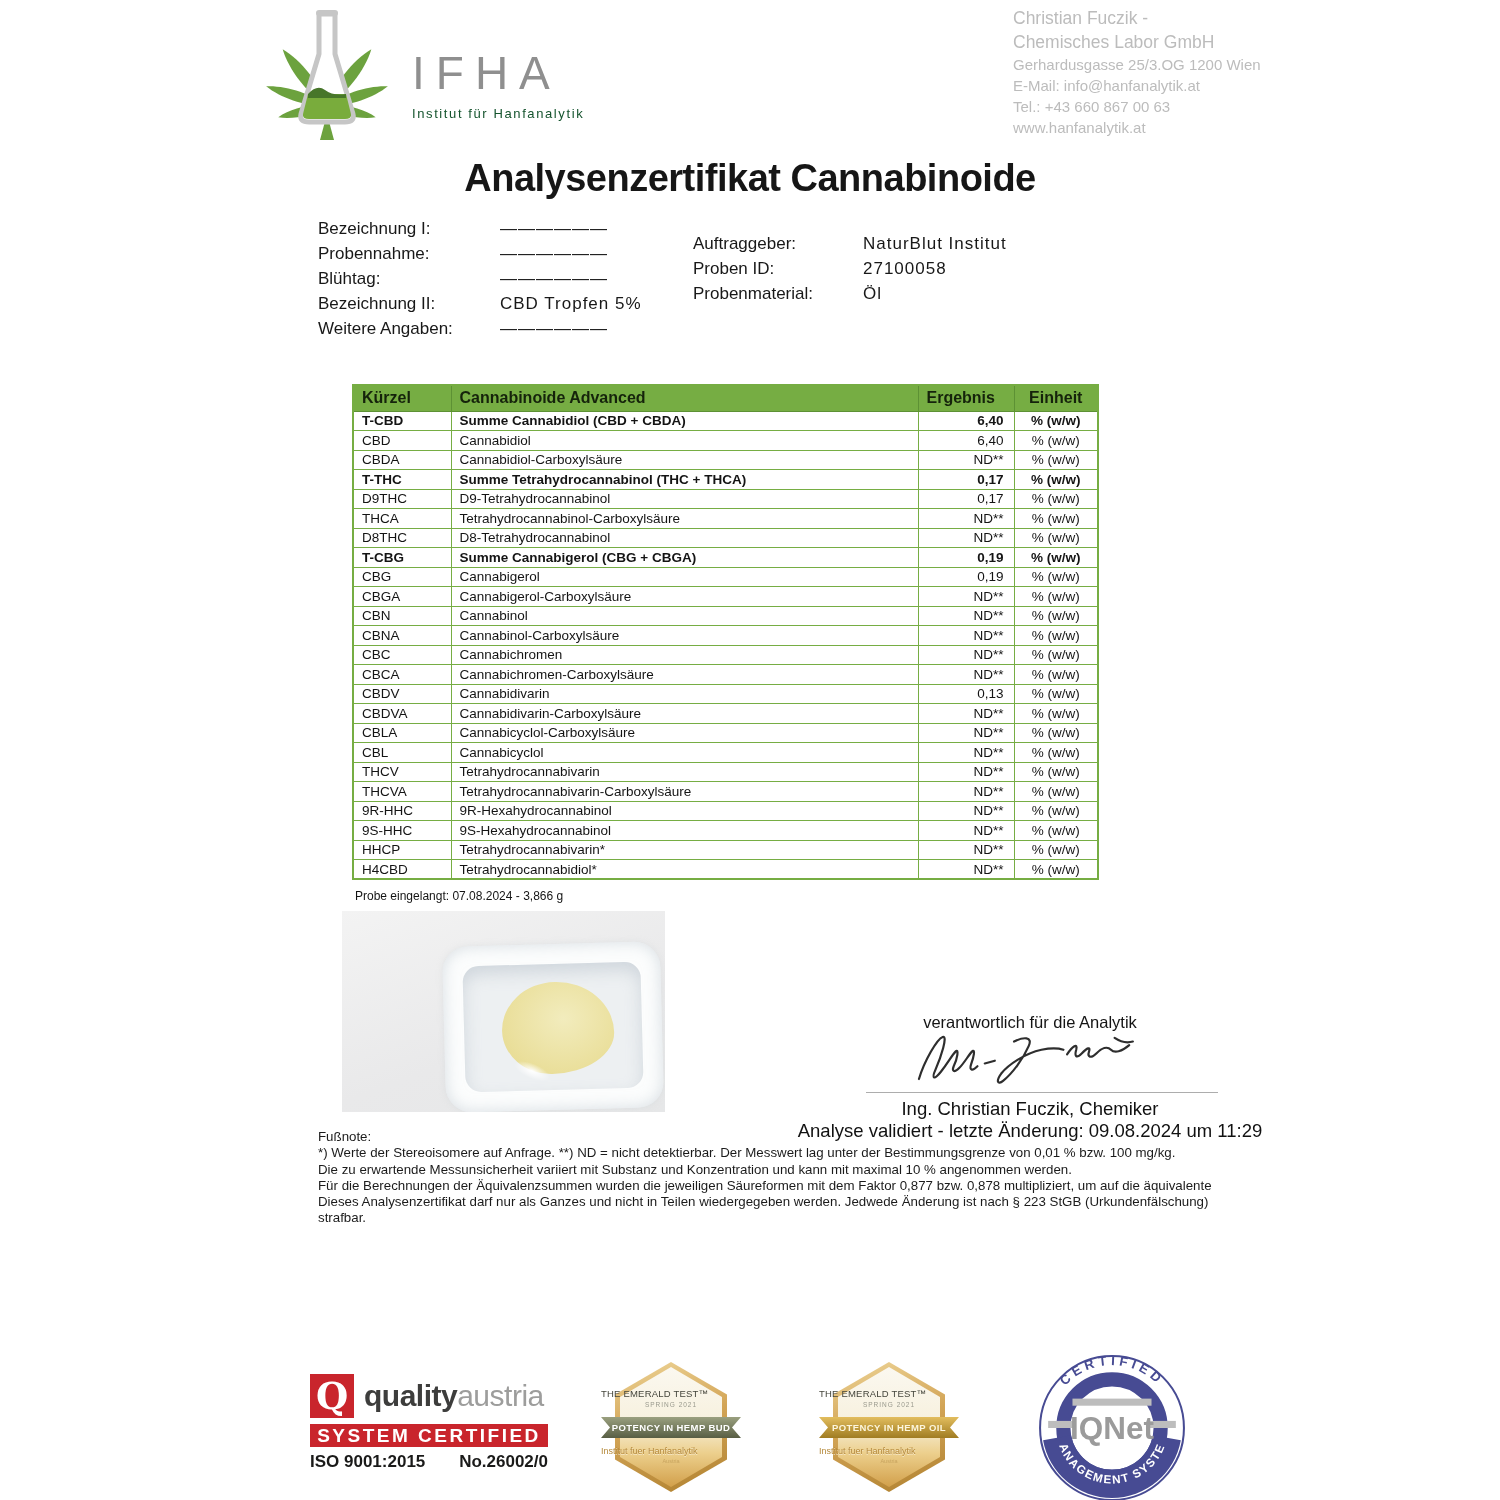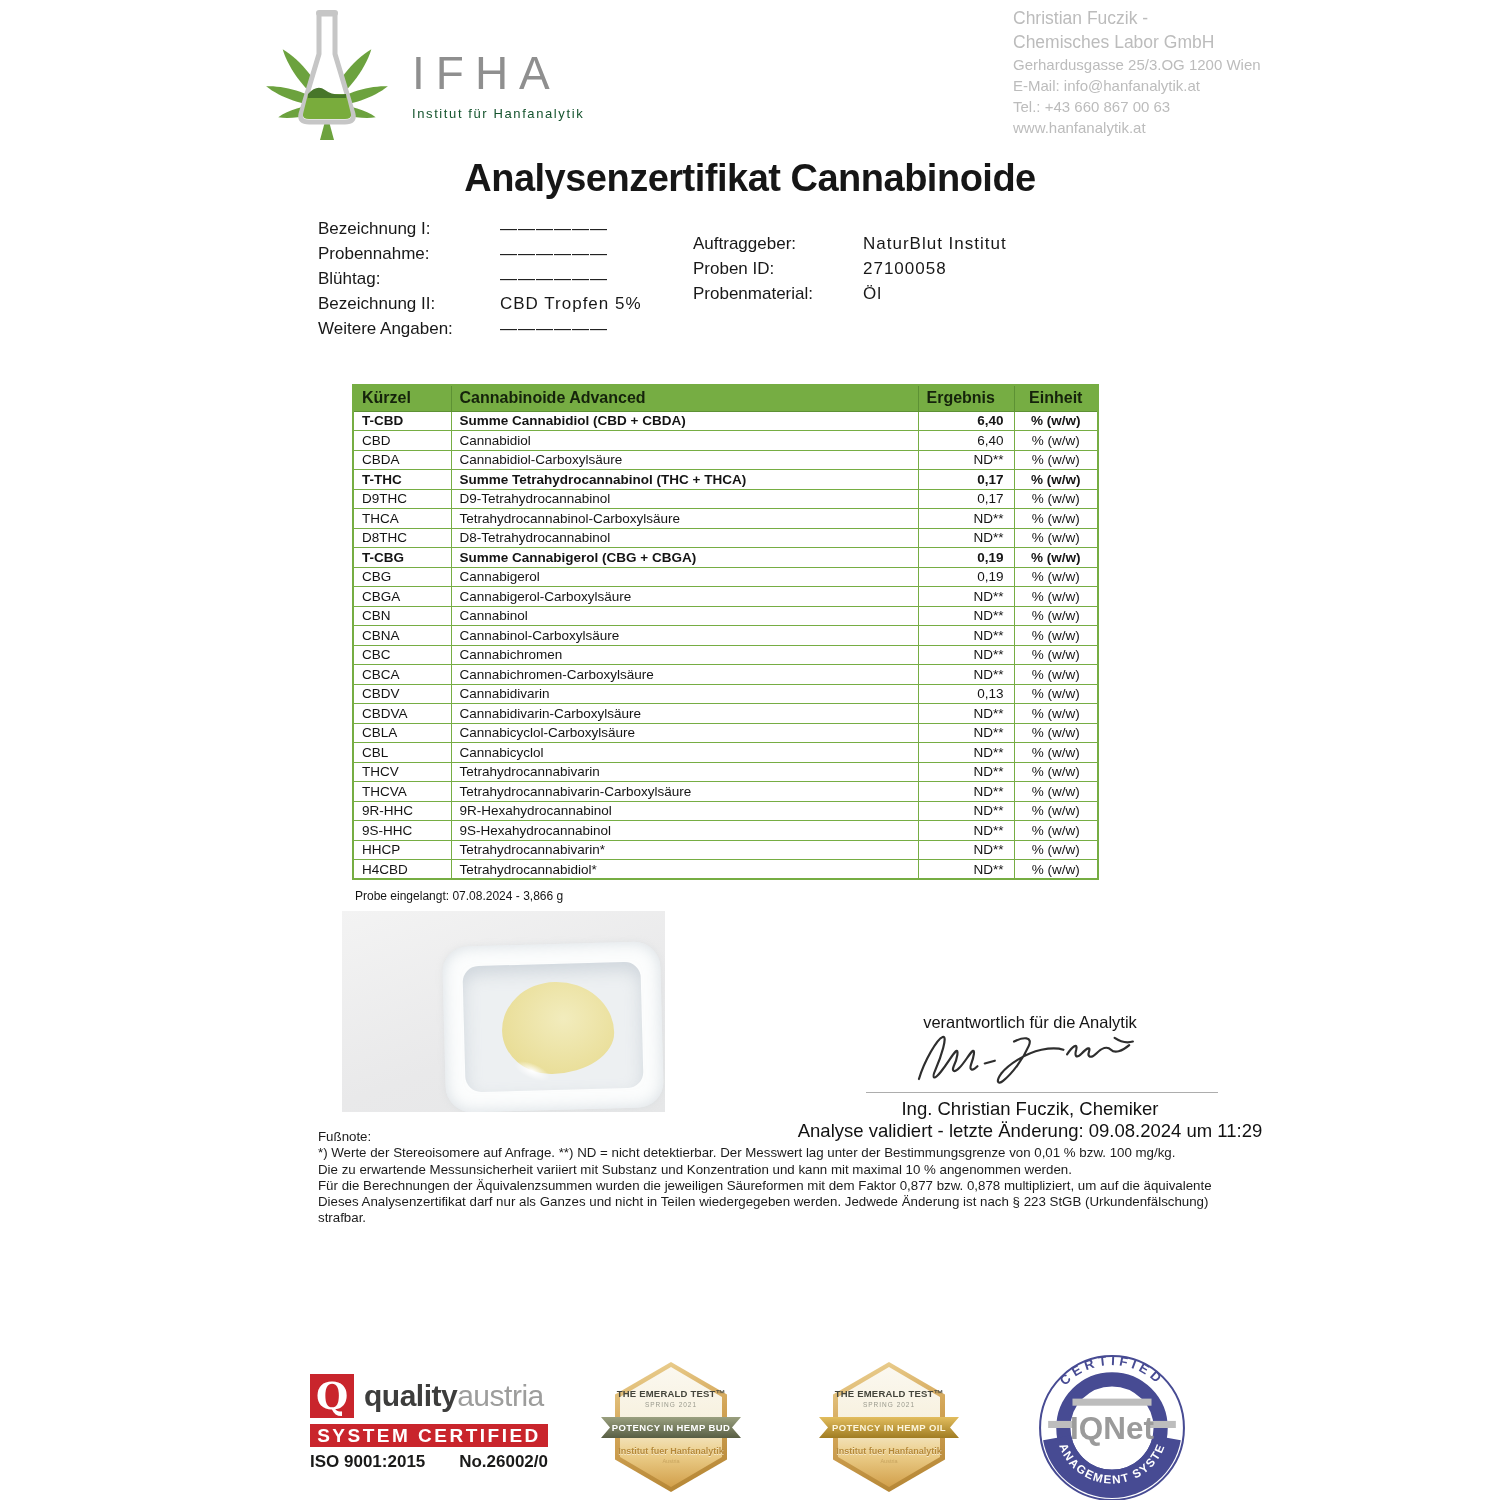--- a/index.html
+++ b/index.html
@@ -89,32 +89,32 @@
   
   .emerald{position:absolute;width:140px;height:132px;}
   .emerald.bud{left:601px;top:1362px;}
   .emerald.oil{left:819px;top:1362px;}
   .hex{position:absolute;left:14px;top:0;width:112px;height:130px;
     clip-path:polygon(50% 0,100% 25%,100% 75%,50% 100%,0 75%,0 25%);
     background:linear-gradient(165deg,#eed598 0%,#d3a557 45%,#b0812f 100%);}
   .hex-in{position:absolute;inset:5px;
     clip-path:polygon(50% 0,100% 25%,100% 75%,50% 100%,0 75%,0 25%);
     background:linear-gradient(180deg,#fbf8f0 0%,#f7f1de 46%,#eccf8c 72%,#d2a04b 100%);}
-  .hex-title{position:absolute;left:0;top:26px;width:100%;text-align:center;
-    font-size:9.5px;font-weight:700;color:#44453b;letter-spacing:.2px;}
+  .hex-title{position:absolute;left:0;top:26px;width:100%;
+    font-size:9.5px;font-weight:400;color:#44453b;letter-spacing:.2px;}
   .hex-season{position:absolute;left:0;top:39px;width:100%;text-align:center;
     font-size:6.5px;color:#99998d;letter-spacing:1px;}
   .ribbon{position:absolute;left:0;top:55px;width:140px;height:21px;display:flex;
     align-items:center;justify-content:center;font-size:9.5px;font-weight:700;color:#fff;
     letter-spacing:.4px;
     clip-path:polygon(0 0,100% 0,calc(100% - 9px) 50%,100% 100%,0 100%,9px 50%);}
   .ribbon.olive{background:linear-gradient(180deg,#9aa07f,#585e44);}
   .ribbon.goldbg{background:linear-gradient(180deg,#e2bd5e,#a07c22);color:#fdf6dd;}
-  .hex-lab{position:absolute;left:0;top:84px;width:100%;text-align:center;font-size:9px;
-    font-weight:700;color:#b5893a;text-shadow:0 1px 0 rgba(255,255,255,.6);}
+  .hex-lab{position:absolute;left:0;top:84px;width:100%;text-align:left;font-size:9px;
+    font-weight:400;color:#b5893a;text-shadow:0 1px 0 rgba(255,255,255,.6);}
   .hex-country{position:absolute;left:0;top:96px;width:100%;text-align:center;
     font-size:5.5px;color:#c8a45f;}
   
   .iqnet{position:absolute;left:1036px;top:1352px;}
 </style>
 </head>
 <body>
 
 <div class="logo-wrap">
   <svg width="170" height="145" viewBox="0 0 170 145">

